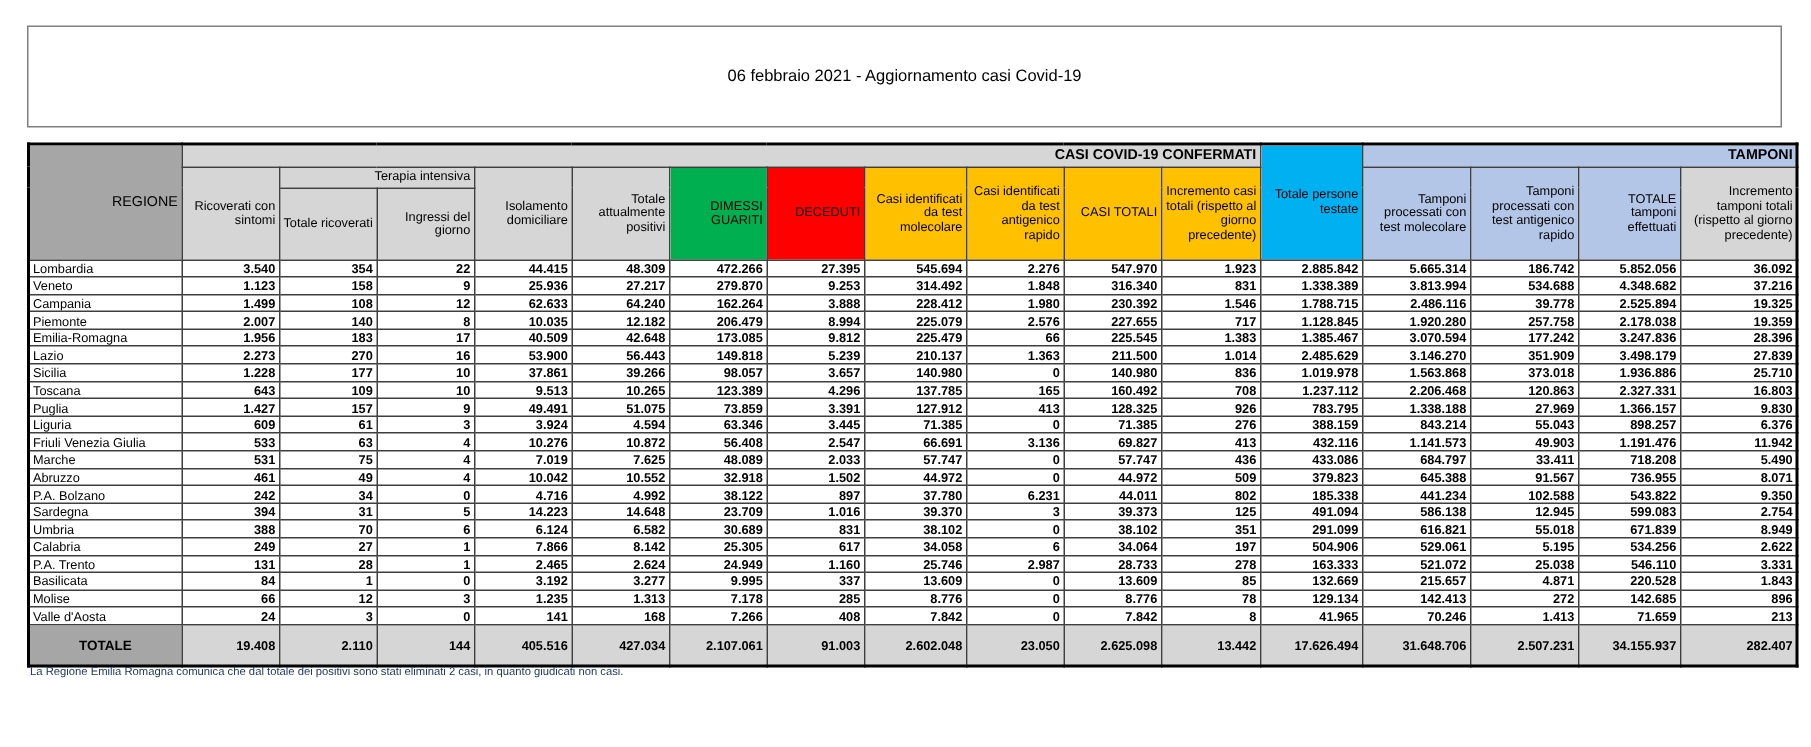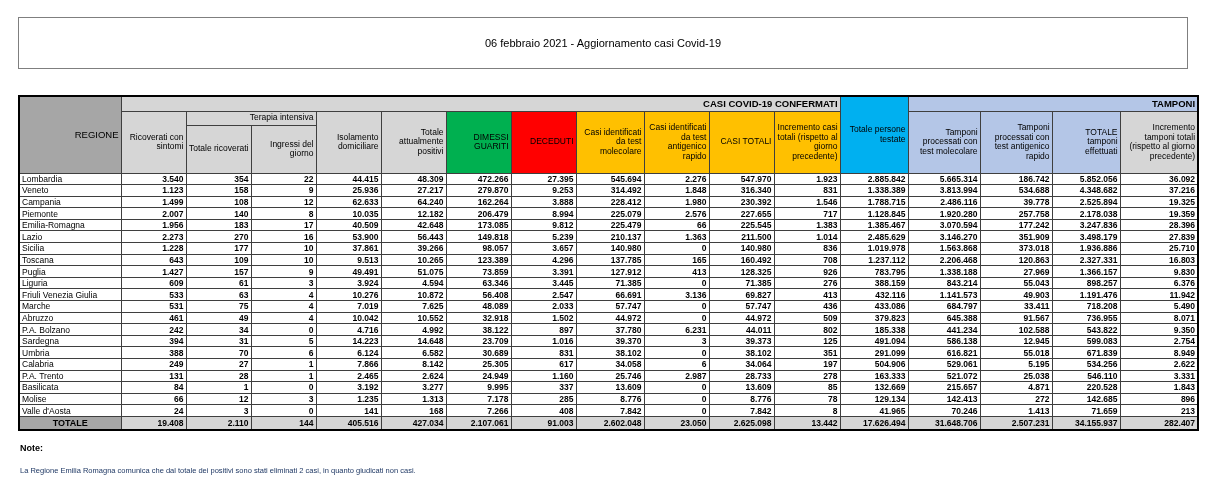--- a/index.html
+++ b/index.html
@@ -8,21 +8,21 @@
     width: 1207px;
     height: 498px;
     background: #fff;
     font-family: "Liberation Sans", sans-serif;
     color: #000;
     overflow: hidden;
   }
   .title-box {
     position: absolute;
     left: 18px; top: 17px;
-    width: 1170px; height: 52px;
+    width: 1170px; height: 68px;
     border: 1px solid #7f7f7f;
     display: flex;
     flex-direction: column;
     justify-content: space-around;
     align-items: center;
     padding: 4px 0;
     box-sizing: border-box;
   }
   .title-line { font-size: 11px; line-height: 12px; color: #000; }
 
@@ -62,21 +62,21 @@
   tbody tr { height: 11.6px; }
   tbody td {
     font-size: 8.5px;
     line-height: 10px;
     text-align: right;
     white-space: nowrap;
     background: #fff;
   }
   tbody td.num { font-weight: 700; }
   tbody td.region { text-align: left; font-weight: 400; }
-  tr.total-row { height: 14px; }
+  tr.total-row { height: 28px; }
   tr.total-row td { font-weight: 700; background: var(--grey-light); }
   tr.total-row td.total-label {
     background: var(--grey-dark);
     text-align: center;
     font-size: 9px;
   }
 
   .notes { position: absolute; left: 20px; top: 443px; }
   .note-label { font-size: 9px; font-weight: 700; color: #000; margin-bottom: 13px; }
   .note-line { font-size: 7.5px; line-height: 9.5px; color: var(--note-color); }
@@ -554,17 +554,16 @@
           <td class="c-cyan">17.626.494</td>
           <td class="c-peri">31.648.706</td>
           <td class="c-peri">2.507.231</td>
           <td class="c-peri">34.155.937</td>
           <td>282.407</td>
         </tr>
       </tbody>
   </table>
 
   <div class="notes">
-    <div class="note-label">Note:</div>
     <div class="note-line">La Regione Emilia Romagna comunica che dal totale dei positivi sono stati eliminati 2 casi, in quanto giudicati non casi.</div>
   </div>
 
 </div>
 
 </body></html>

